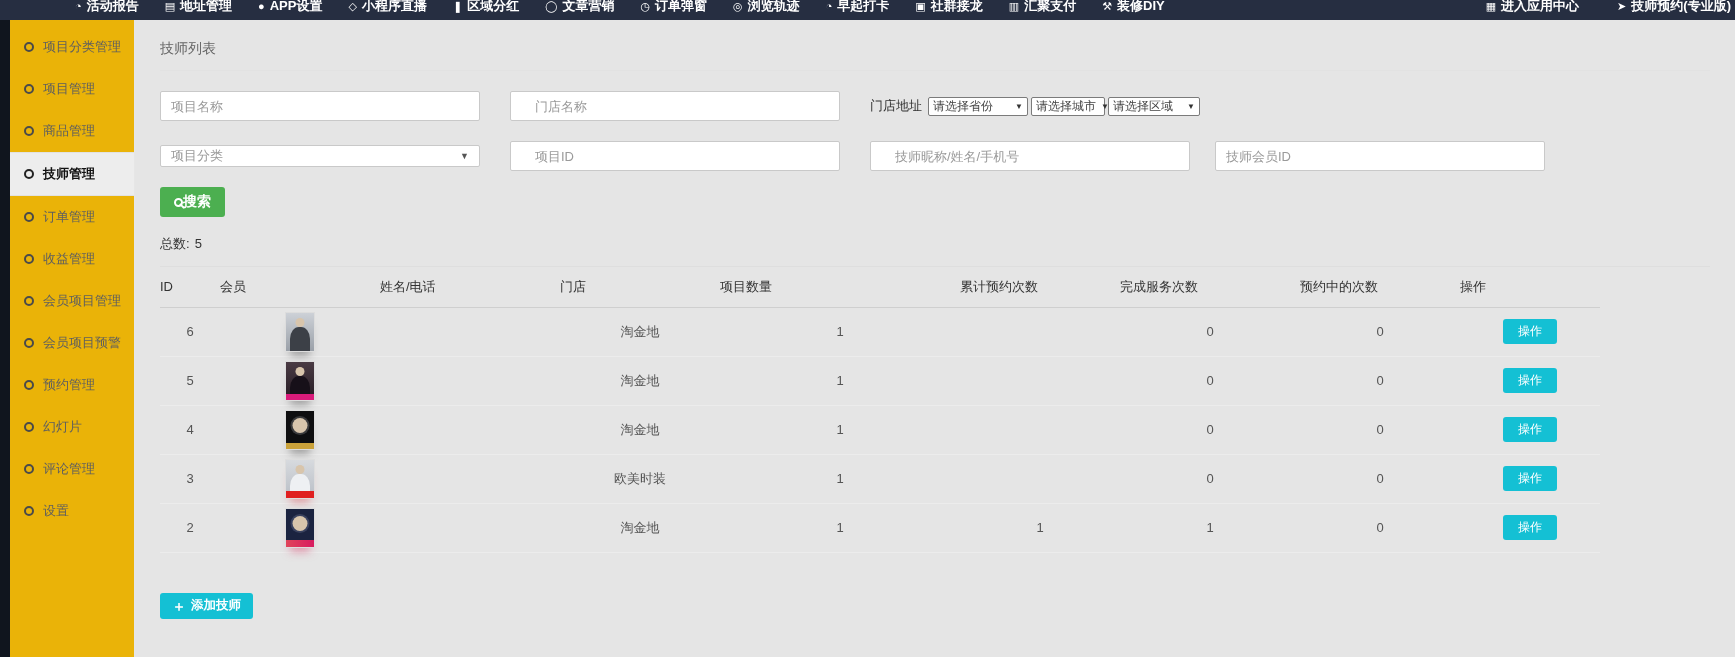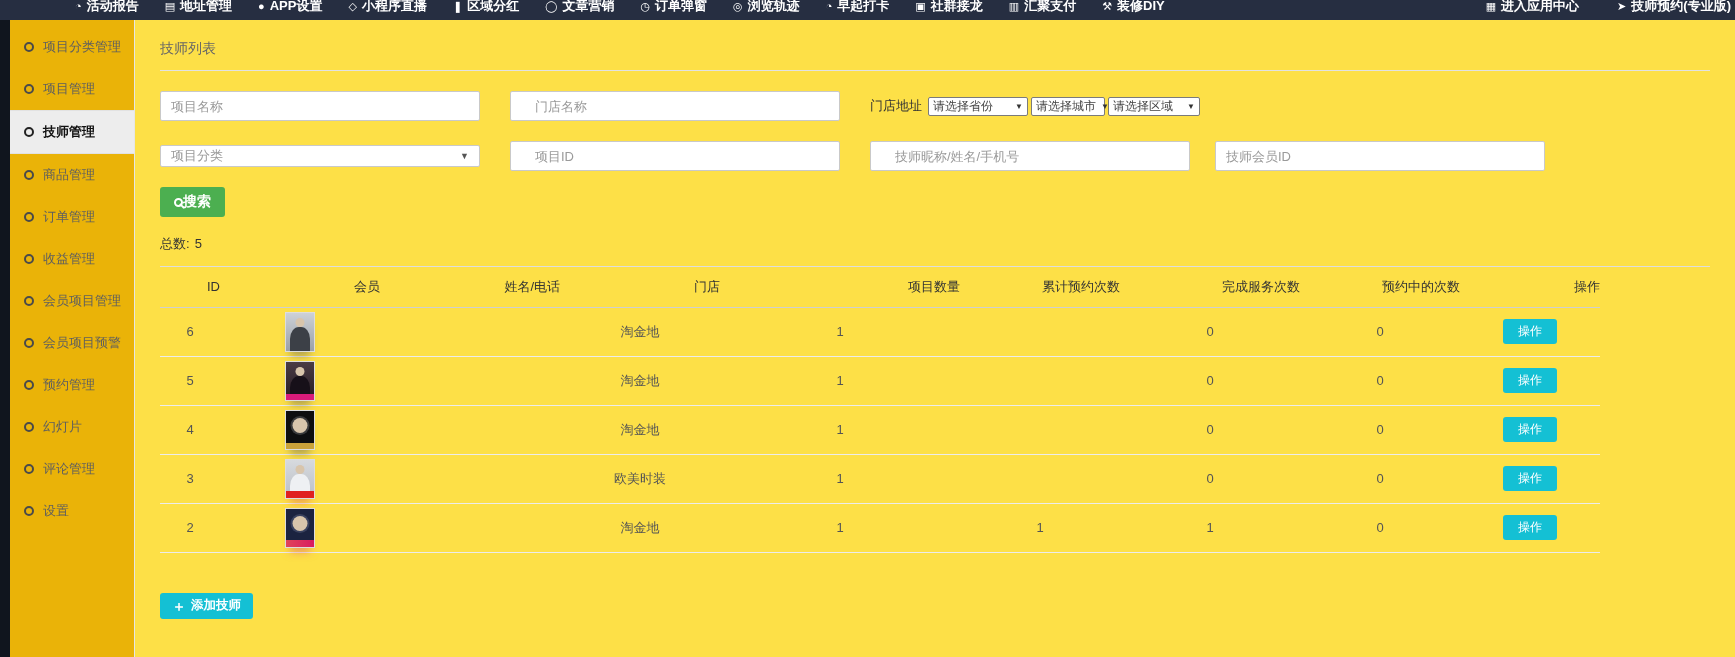--- a/index.html
+++ b/index.html
@@ -22,21 +22,21 @@
   .leftstrip { width:10px; background:#10151e; }
   .sidebar { width:125px; background:#eab308; border-right:1px solid #e6e6e6; padding-top:6px; }
   .sb-item { display:flex; align-items:center; gap:9px; padding:12px 0 12px 14px;
     font-size:13px; color:#5f5f5f; cursor:pointer; }
   .sb-item .ring { width:10px; height:10px; border:2px solid #4a4a4a; border-radius:50%; flex:none; }
   .sb-item.active { background:#ededed; color:#111; font-weight:700;
     border-top:1px solid #e2e2e2; border-bottom:1px solid #e2e2e2; }
   .sb-item.active .ring { border-color:#222; }
 
   
-  .content { flex:1; padding:14px 25px 0 25px; background:#fde047; }
+  .content { flex:1; padding:14px 25px 0 25px; background:#e5e5e5; }
   .page-title { font-size:14px; color:#666; padding:6px 0 12px 0; }
   .title-divider { border:none; border-top:1px solid #e2e2e2; }
 
   .filter-row { display:flex; align-items:center; margin-top:20px; }
   .f-input { height:30px; border:1px solid #c9c9c9; border-radius:2px; padding:0 10px;
     font-size:13px; color:#333; background:#fff; outline:none; }
   .f-input::placeholder { color:#9a9a9a; }
   .w320 { width:320px; } .w330 { width:330px; }
   .ml30 { margin-left:30px;padding-left:24px; } .ml25 { margin-left:25px; }
 
@@ -59,21 +59,21 @@
   .mag { width:9px; height:9px; border:2px solid #fff; border-radius:50%; position:relative; display:inline-block; }
   .mag::after { content:""; position:absolute; width:2px; height:6px; background:#fff;
     transform:rotate(-45deg); right:-2px; bottom:-4px; }
 
   .summary { margin-top:18px; font-size:13px; color:#333; }
   .summary .val { margin-left:5px; }
   .table-top-divider { border:none; border-top:1px solid #dedede; margin-top:13px; }
 
   table.list { width:1400px; border-collapse:collapse; table-layout:fixed; }
   table.list th { height:40px; font-size:13px; font-weight:400; color:#333;
-    text-align:right; border-bottom:1px solid #cfcfcf; }
+    text-align:left; border-bottom:1px solid #cfcfcf; }
   table.list td { height:49px; font-size:13px; color:#555; text-align:center;
     border-bottom:1px solid #ececec; }
 
   .btn-op { display:inline-block; width:54px; height:25px; line-height:25px;
     background:#14c0d4; color:#fff; font-size:12px; border:none; border-radius:3px; cursor:pointer; }
 
   
   .avatar { width:30px; height:40px; margin:0 auto; position:relative; overflow:hidden;
     border:1px solid #ddd; background:#222; box-shadow:0 9px 8px -5px rgba(90,90,90,.5); }
   .av-head { position:absolute; top:5px; left:50%; transform:translateX(-50%);
@@ -180,27 +180,27 @@
   <nav class="sidebar">
     <div>
         <div class="sb-item">
           <span class="ring"></span>
           <span class="sb-label">项目分类管理</span>
         </div>
         <div class="sb-item">
           <span class="ring"></span>
           <span class="sb-label">项目管理</span>
         </div>
+        <div class="sb-item">
+          <span class="ring"></span>
+          <span class="sb-label">商品管理</span>
+        </div>
         <div class="sb-item active">
           <span class="ring"></span>
           <span class="sb-label">技师管理</span>
-        </div>
-        <div class="sb-item">
-          <span class="ring"></span>
-          <span class="sb-label">商品管理</span>
         </div>
         <div class="sb-item">
           <span class="ring"></span>
           <span class="sb-label">订单管理</span>
         </div>
         <div class="sb-item">
           <span class="ring"></span>
           <span class="sb-label">收益管理</span>
         </div>
         <div class="sb-item">

